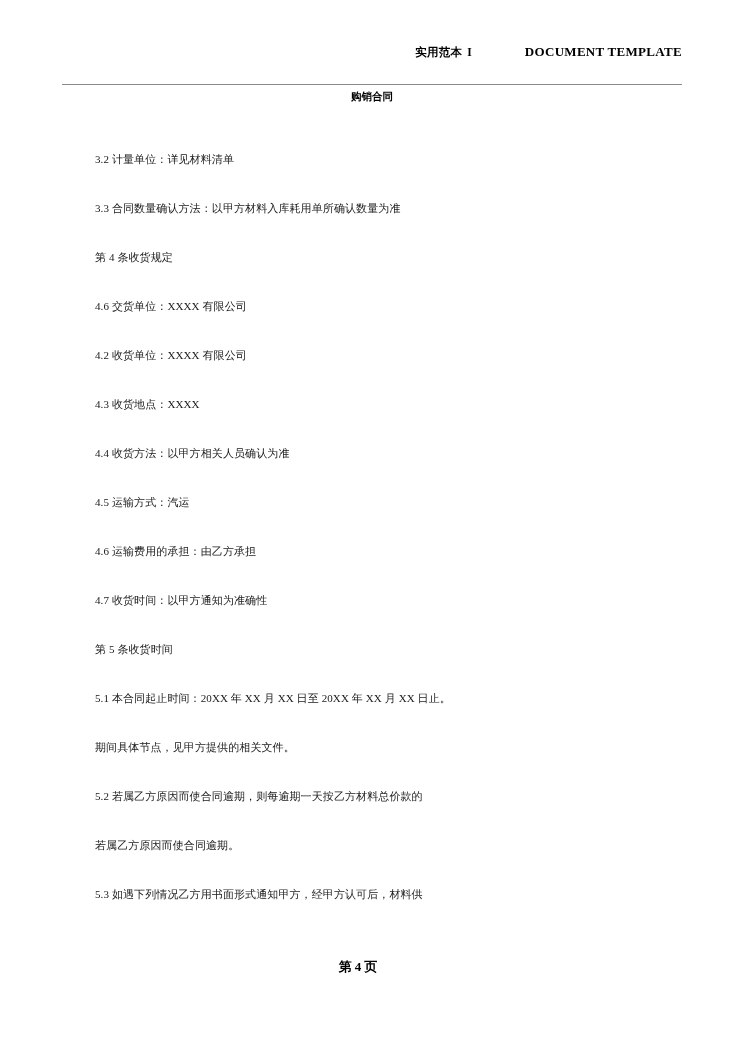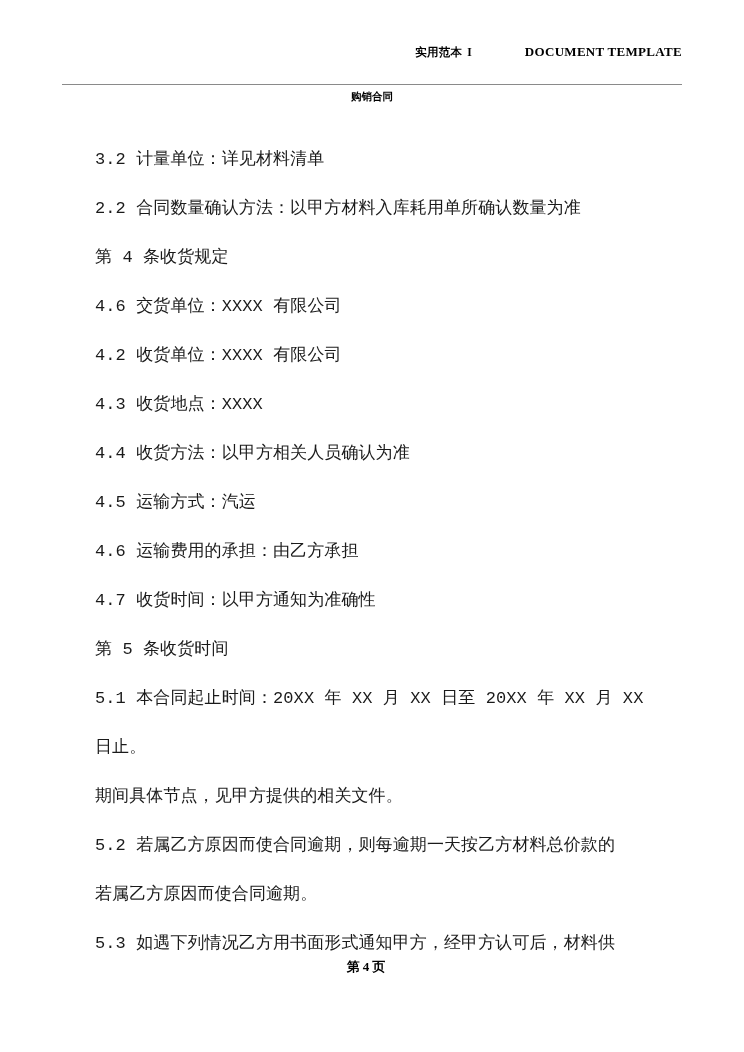--- a/index.html
+++ b/index.html
@@ -77,35 +77,35 @@
   }
 
   
   .body-zone {
     position: absolute;
     left: 95px;
     top: 135px;
     width: 560px;
   }
   .para {
-    font-family: Liberation Mono, monospace;
-    font-size: 17px;
+    font-family: Liberation Serif, serif;
+    font-size: 11px;
     line-height: 49px;
     color: #1a1a1a;
     white-space: pre-wrap;
     letter-spacing: 0.1px;
   }
   .para.cont {
     
   }
 
   
   .footer {
     position: absolute;
-    left: 8px;
+    left: 0;
     top: 958px;
     width: 716px;
     text-align: center;
     font-family: "DejaVu Sans", sans-serif;
     font-size: 13px;
     color: #000;
     font-weight: bold;
   }
   .footer .num {
     font-family: "Liberation Serif", serif;
@@ -123,21 +123,21 @@
       <span class="cn">实用范本</span><span class="sep">I</span><span class="en">DOCUMENT TEMPLATE</span>
     </div>
   </div>
 
   <div class="header-rule"></div>
 
   <div class="header-sub">购销合同</div>
 
   <div class="body-zone">
     <div class="para">3.2 计量单位：详见材料清单</div>
-    <div class="para">2.2 合同数量确认方法：以甲方材料入库耗用单所确认数量为准</div>
+    <div class="para">3.3 合同数量确认方法：以甲方材料入库耗用单所确认数量为准</div>
     <div class="para">第 4 条收货规定</div>
     <div class="para">4.6 交货单位：XXXX 有限公司</div>
     <div class="para">4.2 收货单位：XXXX 有限公司</div>
     <div class="para">4.3 收货地点：XXXX</div>
     <div class="para">4.4 收货方法：以甲方相关人员确认为准</div>
     <div class="para">4.5 运输方式：汽运</div>
     <div class="para">4.6 运输费用的承担：由乙方承担</div>
     <div class="para">4.7 收货时间：以甲方通知为准确性</div>
     <div class="para">第 5 条收货时间</div>
     <div class="para">5.1 本合同起止时间：20XX 年 XX 月 XX 日至 20XX 年 XX 月 XX 日止。</div>

